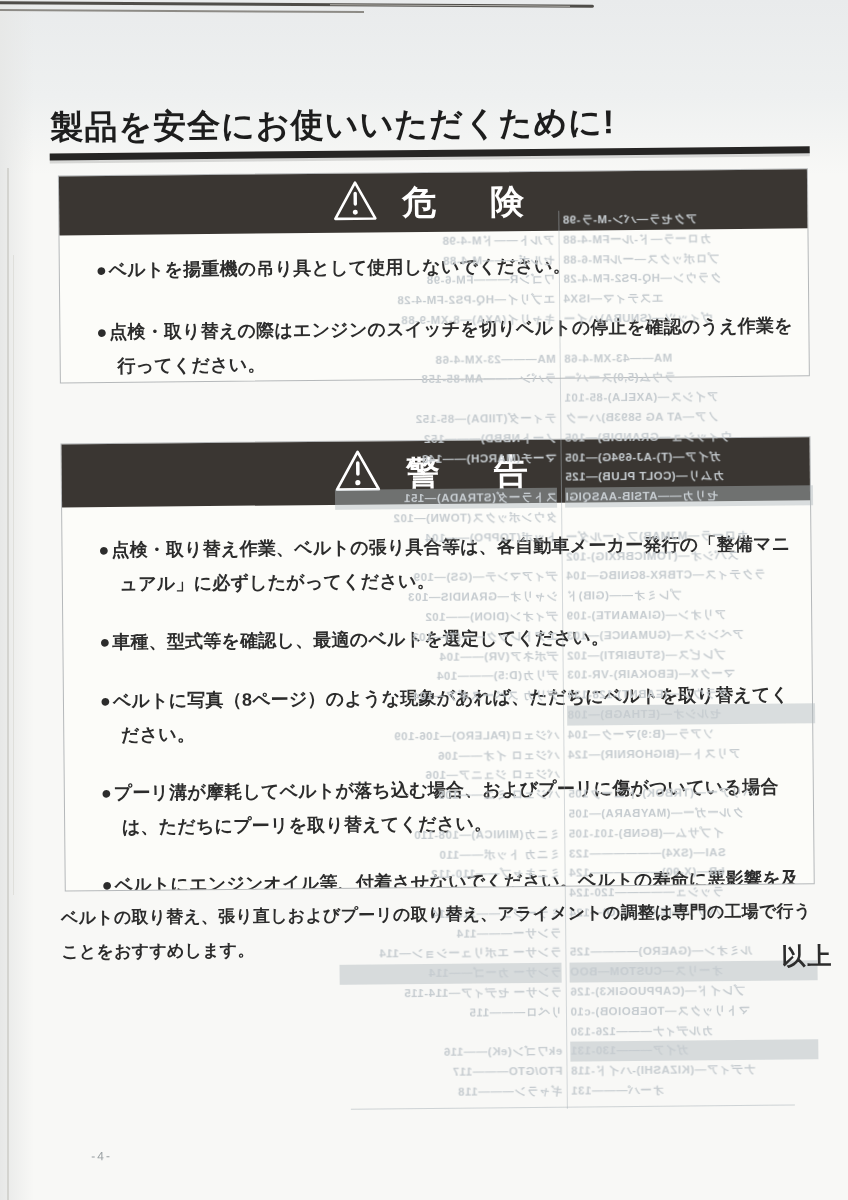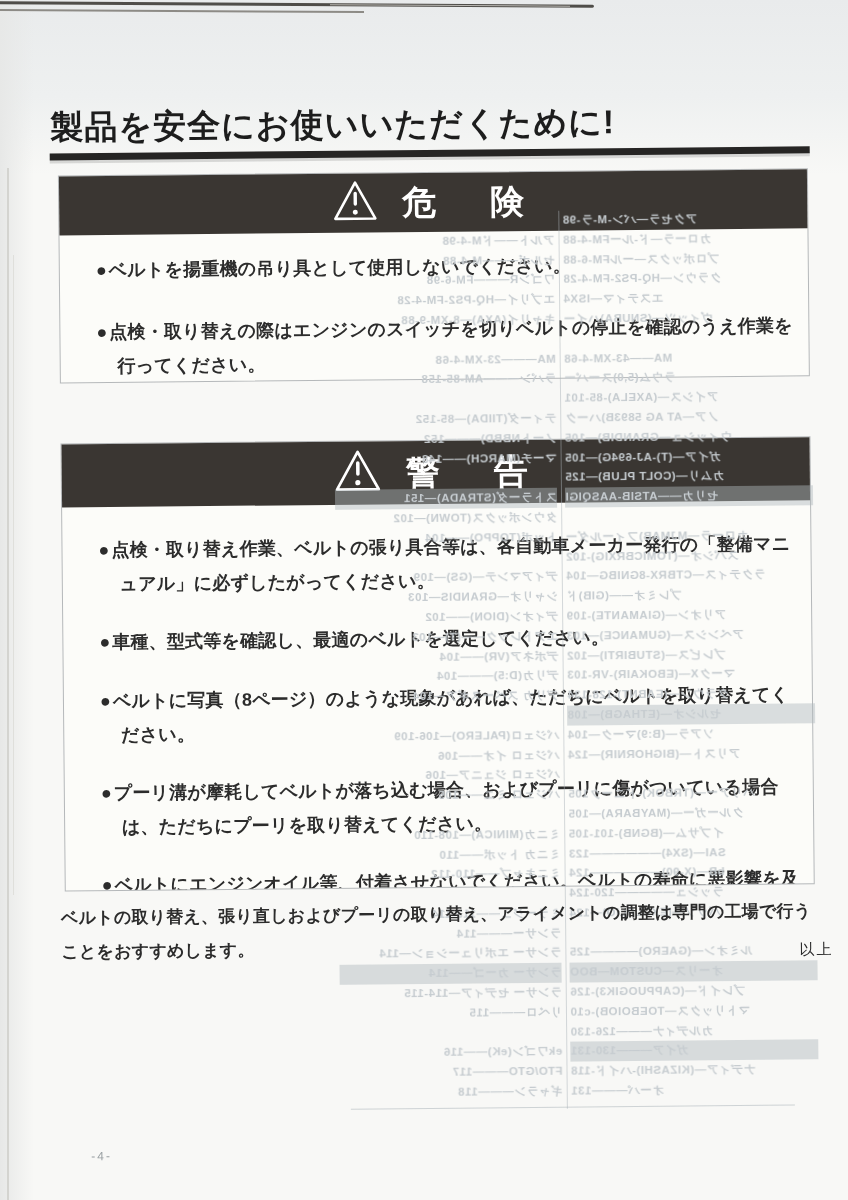--- a/index.html
+++ b/index.html
@@ -43,21 +43,21 @@
   .items{position:relative;z-index:8;padding:18px 6px 0 36px;}
   .box-warning .items{padding-top:26px;}
   .item{font-size:18px;line-height:1.9;letter-spacing:.2px;color:#2c2c2c;font-weight:600;
     max-width:724px;padding-left:1.15em;text-indent:-1.15em;margin:0 0 24px 0;}
   .box-danger .item{margin-bottom:28px;}
   .item .marker{margin-right:.1em;}
 
   .note{position:absolute;left:58px;top:898px;width:758px;z-index:8;
     font-size:17px;line-height:2.0;letter-spacing:.2px;color:#2c2c2c;font-weight:600;}
   .closing{position:absolute;right:18px;top:944px;z-index:8;
-    font-size:15px;font-weight:400;color:#2c2c2c;letter-spacing:2px;}
+    font-size:24px;font-weight:700;color:#2c2c2c;letter-spacing:2px;}
   .pagenum{position:absolute;left:86px;top:1146px;font-size:12px;color:#9aa0a3;letter-spacing:2px;}
 
   
   .bleed{position:absolute;left:0;top:212px;width:848px;height:900px;z-index:5;
     pointer-events:none;filter:blur(.4px);}
   .bleed-col{position:absolute;top:0;transform:scaleX(-1);
     color:var(--ghost,#c6ccd0);font-size:11.5px;font-weight:bold;letter-spacing:.5px;}
   .bleed-col-left{left:336px;width:222px;text-align:left;}
   .bleed-col-right{left:566px;width:248px;text-align:right;}
   .bleed-line{height:19.8px;line-height:19.8px;white-space:nowrap;overflow:hidden;}

